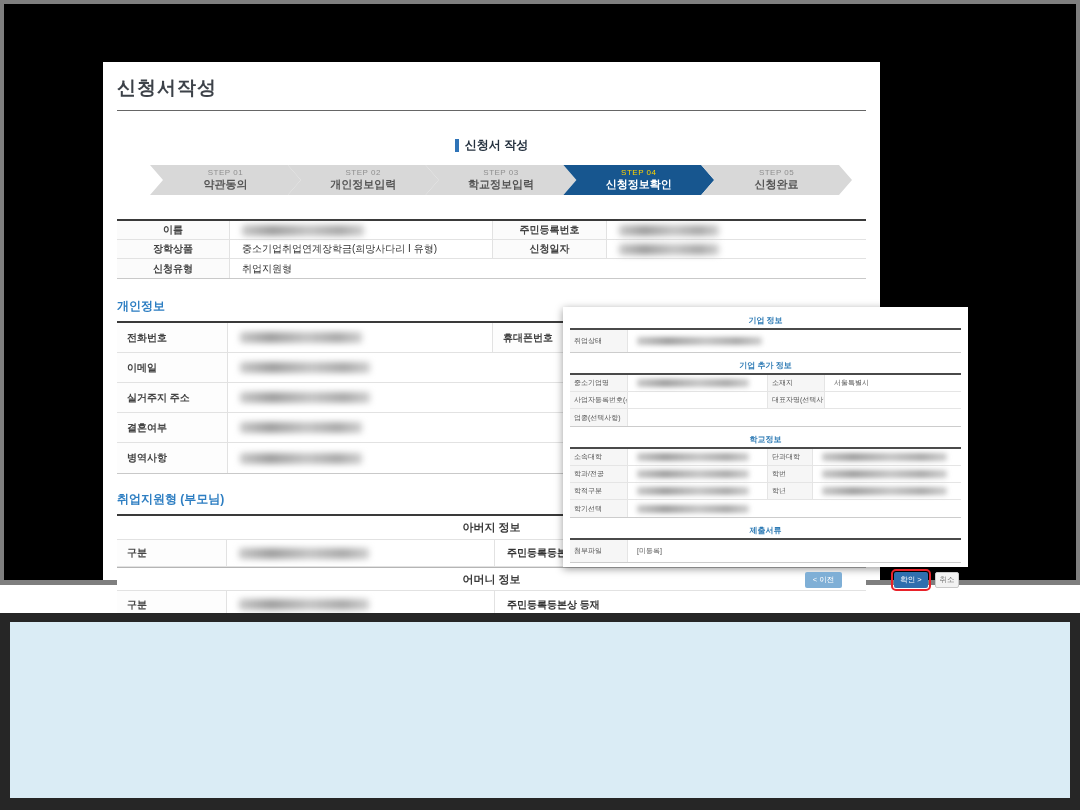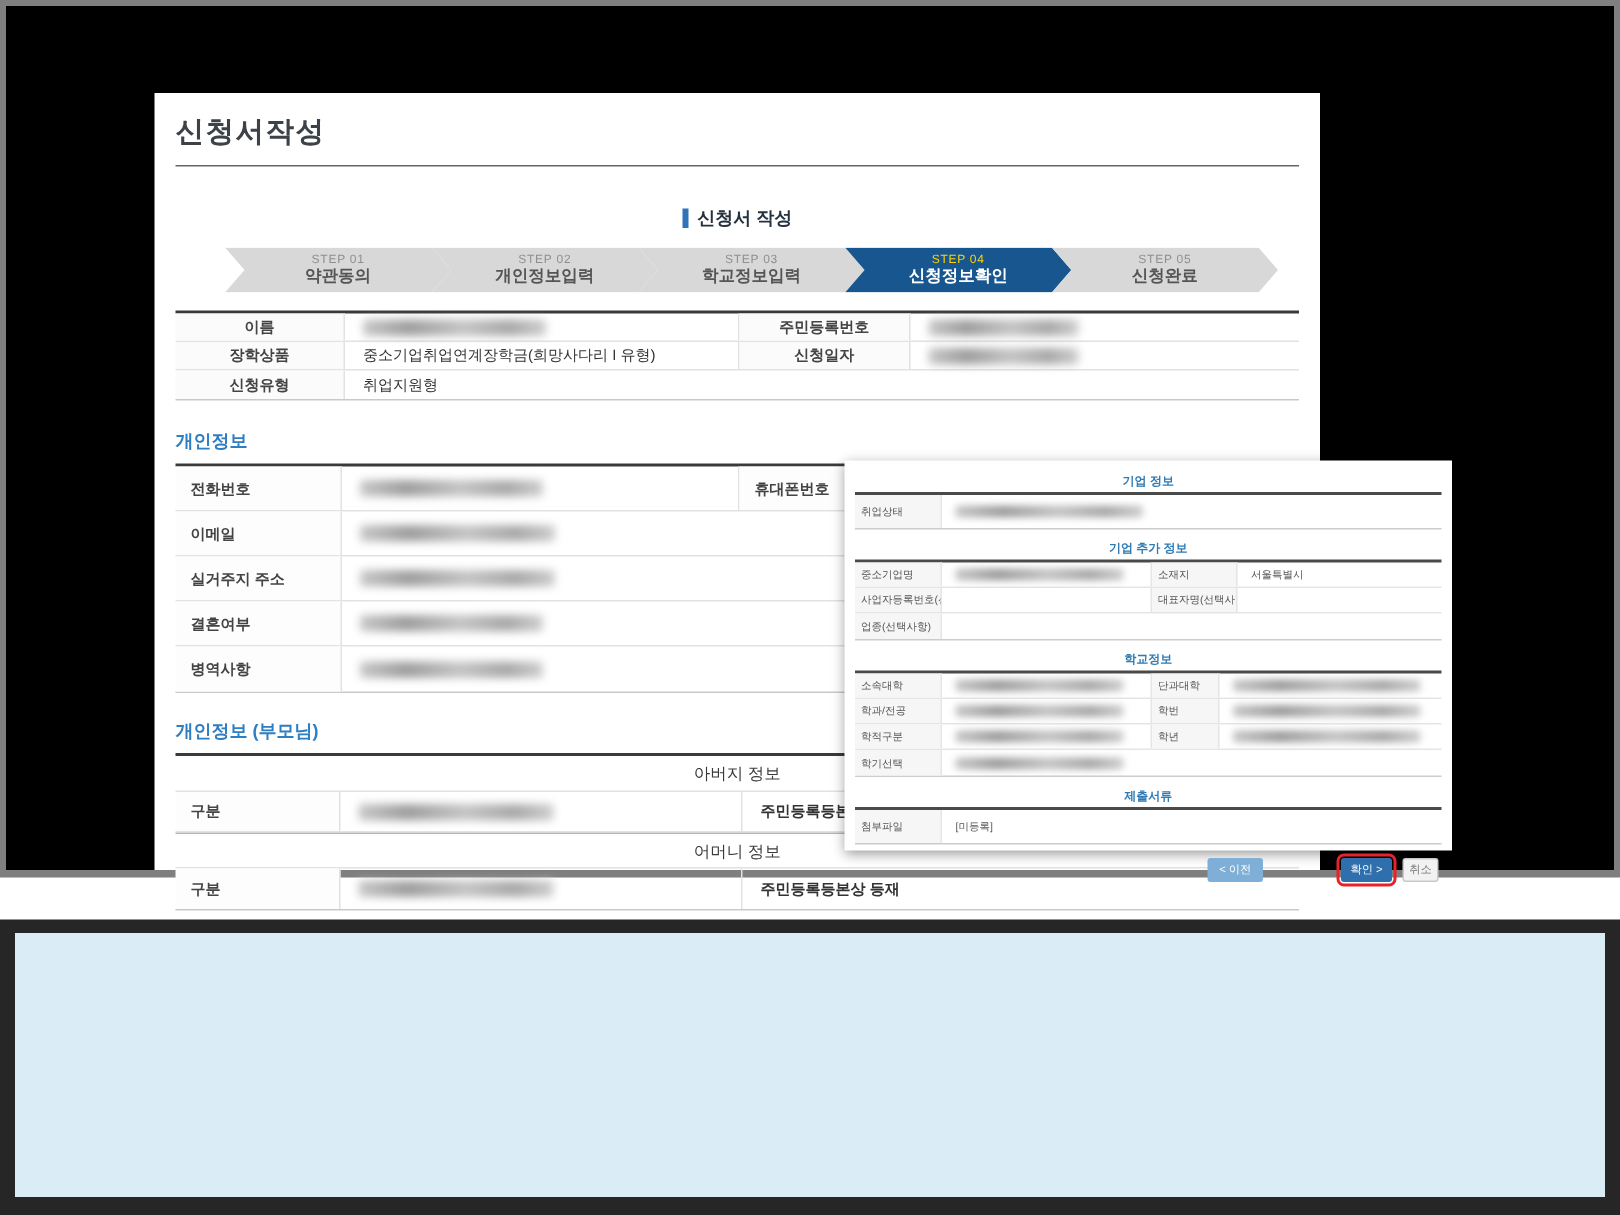--- a/index.html
+++ b/index.html
@@ -32,23 +32,23 @@
   .step.active .lb{ color:#fff; }
 
   
   .tbl{ border-top:2px solid #3a3a3a; border-bottom:1px solid #c9c9c9; font-size:10px; color:#444; }
   .row{ display:grid; border-bottom:1px solid #e2e2e2; }
   .row:last-child{ border-bottom:none; }
   .lc{ background:#fbfbfb; border-right:1px solid #e2e2e2; display:flex; align-items:center; justify-content:center; font-weight:600; color:#444; }
   .lc.left{ justify-content:flex-start; padding-left:10px; background:#fdfdfd; }
   .vc{ display:flex; align-items:center; padding-left:12px; color:#333; }
   .vc.mid{ border-right:1px solid #e2e2e2; }
-  .center-cell{ display:flex; align-items:center; justify-content:center; font-weight:400; color:#3a3a3a; }
-
-  .summary-table{ margin-top:12px; }
+  .center-cell{ display:flex; align-items:center; justify-content:center; font-weight:700; color:#3a3a3a; }
+
+  .summary-table{ margin-top:24px; }
   .summary-table .row{ height:19px; grid-template-columns:113px 263px 114px 1fr; }
   .summary-table .row.span{ grid-template-columns:113px 1fr; }
 
   .sec-heading{ font-size:12px; font-weight:bold; color:#2d7ec2; }
   .personal-heading{ margin-top:19px; }
   .personal-table{ margin-top:6px; }
   .personal-table .row{ height:30px; grid-template-columns:111px 1fr; }
   .personal-table .row.four{ grid-template-columns:111px 265px 114px 1fr; }
 
   .family-heading{ margin-top:17px; }
@@ -185,21 +185,21 @@
           </div>
       </div>
       <div class="row">
         <div class="lc left">병역사항</div>
         <div class="vc">
             <span class="blur w120"></span>
           </div>
       </div>
     </div>
 
-    <div class="sec-heading family-heading">개인정보 (부모님)</div>
+    <div class="sec-heading family-heading">취업지원형 (부모님)</div>
     <div class="tbl family-table">
       <div class="row hdr">
         <div class="center-cell">아버지 정보</div>
       </div>
       <div class="row data">
         <div class="lc left">구분</div>
         <div class="vc mid">
             <span class="blur w130"></span>
           </div>
         <div class="vc registry">주민등록등본상 등재</div>

